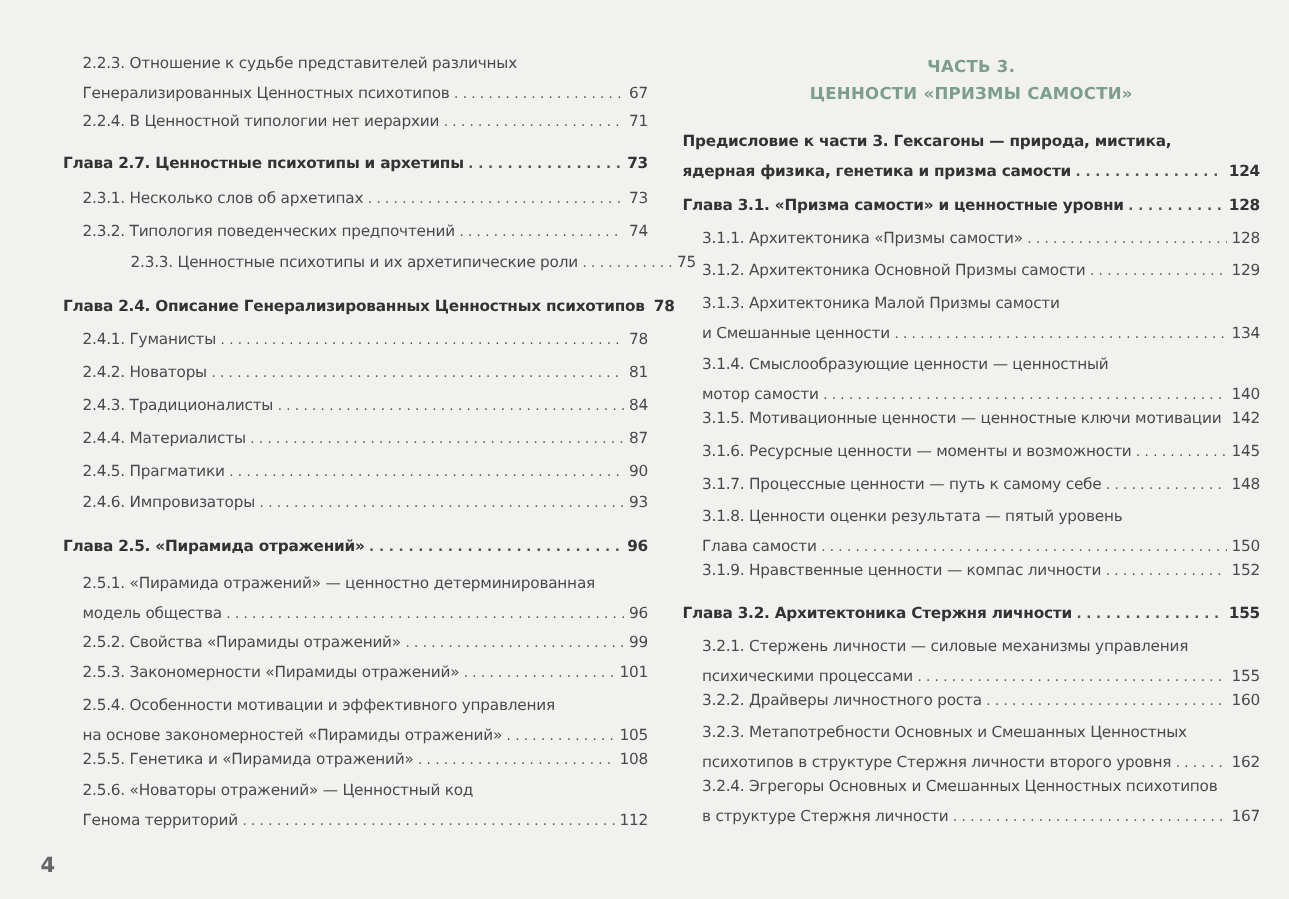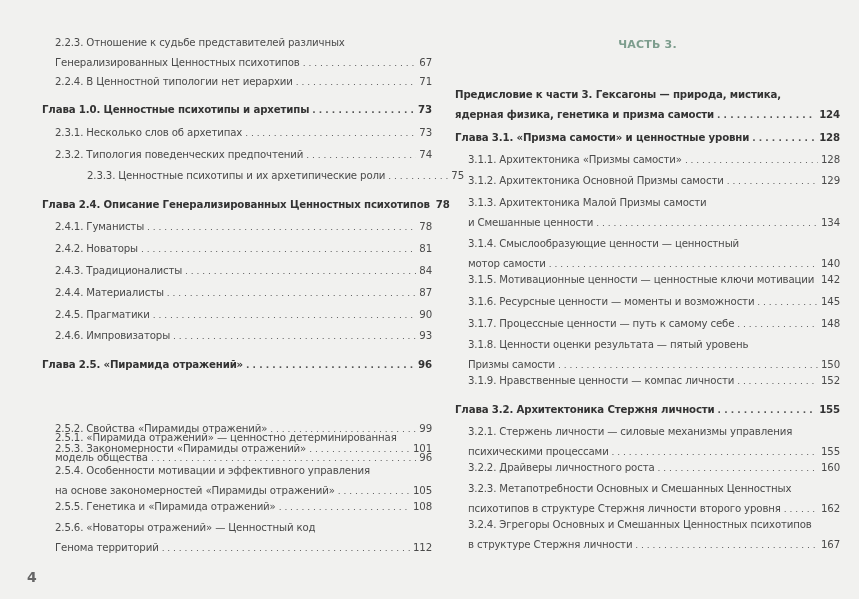--- a/index.html
+++ b/index.html
@@ -102,21 +102,21 @@
 </div>
 <div class="toc-entry section" style="left:55px; top:72px; width:377px;">
   <div class="line">
       <span class="text">2.2.4. В Ценностной типологии нет иерархии</span>
       <span class="leader"></span>
       <span class="pg">71</span>
     </div>
 </div>
 <div class="toc-entry chapter" style="left:42px; top:100px; width:390px;">
   <div class="line">
-      <span class="text">Глава 1.0. Ценностные психотипы и архетипы</span>
+      <span class="text">Глава 2.7. Ценностные психотипы и архетипы</span>
       <span class="leader"></span>
       <span class="pg">73</span>
     </div>
 </div>
 <div class="toc-entry section" style="left:55px; top:123px; width:377px;">
   <div class="line">
       <span class="text">2.3.1. Несколько слов об архетипах</span>
       <span class="leader"></span>
       <span class="pg">73</span>
     </div>
@@ -184,21 +184,21 @@
       <span class="pg">93</span>
     </div>
 </div>
 <div class="toc-entry chapter" style="left:42px; top:355px; width:390px;">
   <div class="line">
       <span class="text">Глава 2.5. «Пирамида отражений»</span>
       <span class="leader"></span>
       <span class="pg">96</span>
     </div>
 </div>
-<div class="toc-entry section" style="left:55px; top:380px; width:377px;margin-top:48px;">
+<div class="toc-entry section" style="left:55px; top:380px; width:377px;">
   <div class="line-first"><span class="text">2.5.1. «Пирамида отражений» — ценностно детерминированная</span></div>
   <div class="line">
       <span class="text">модель общества</span>
       <span class="leader"></span>
       <span class="pg">96</span>
     </div>
 </div>
 <div class="toc-entry section" style="left:55px; top:419px; width:377px;">
   <div class="line">
       <span class="text">2.5.2. Свойства «Пирамиды отражений»</span>
@@ -234,20 +234,21 @@
       <span class="text">Генома территорий</span>
       <span class="leader"></span>
       <span class="pg">112</span>
     </div>
 </div>
 
 <div class="folio">4</div>
 
 <div class="part-heading" style="top:36px;">
   <div>ЧАСТЬ 3.</div>
+  <div>ЦЕННОСТИ «ПРИЗМЫ САМОСТИ»</div>
 </div>
 
 <div class="toc-entry chapter" style="left:455px; top:85px; width:385px;">
   <div class="line-first"><span class="text">Предисловие к части 3. Гексагоны — природа, мистика,</span></div>
   <div class="line">
       <span class="text">ядерная физика, генетика и призма самости</span>
       <span class="leader"></span>
       <span class="pg">124</span>
     </div>
 </div>
@@ -305,21 +306,21 @@
 <div class="toc-entry section" style="left:468px; top:314px; width:372px;">
   <div class="line">
       <span class="text">3.1.7. Процессные ценности — путь к самому себе</span>
       <span class="leader"></span>
       <span class="pg">148</span>
     </div>
 </div>
 <div class="toc-entry section" style="left:468px; top:335px; width:372px;">
   <div class="line-first"><span class="text">3.1.8. Ценности оценки результата — пятый уровень</span></div>
   <div class="line">
-      <span class="text">Призмы самости</span>
+      <span class="text">Глава самости</span>
       <span class="leader"></span>
       <span class="pg">150</span>
     </div>
 </div>
 <div class="toc-entry section" style="left:468px; top:371px; width:372px;">
   <div class="line">
       <span class="text">3.1.9. Нравственные ценности — компас личности</span>
       <span class="leader"></span>
       <span class="pg">152</span>
     </div>

